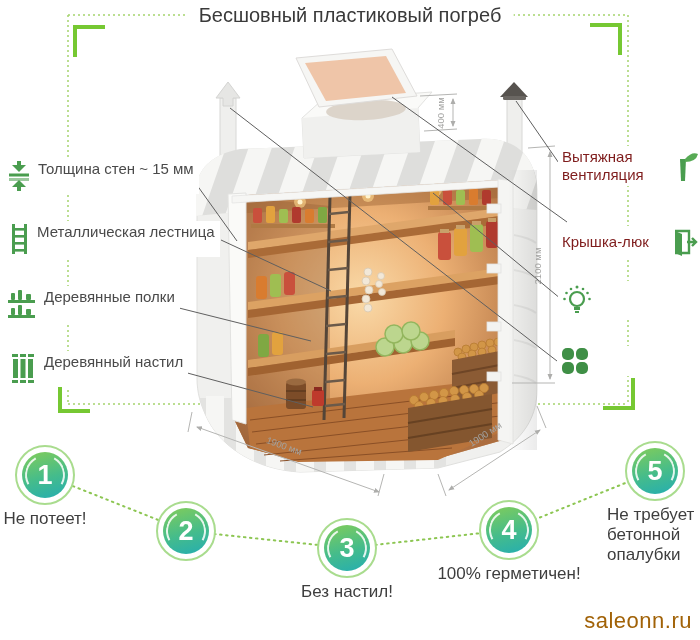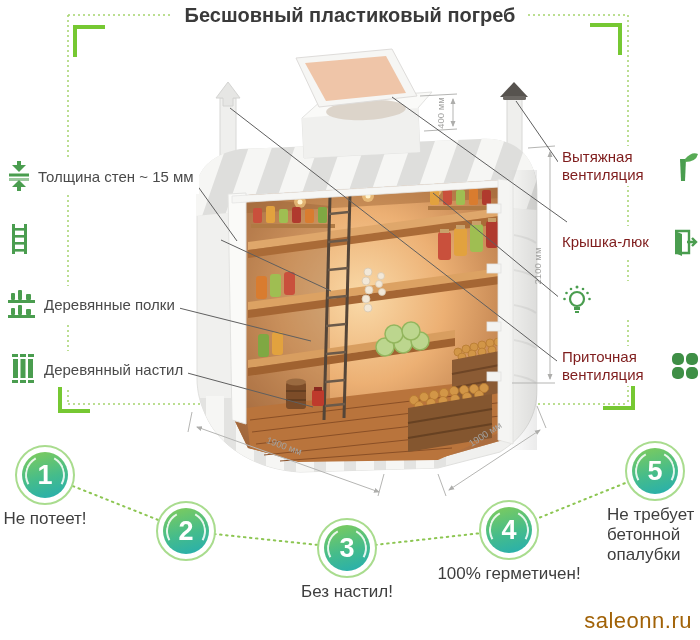--- a/index.html
+++ b/index.html
@@ -4,23 +4,23 @@
 <style>
   html,body{margin:0;padding:0;background:#fff;}
   .stage{position:relative;width:700px;height:640px;background:#fff;overflow:hidden;
          font-family:"Liberation Sans","DejaVu Sans",sans-serif;color:#434343;}
   svg{display:block;}
   .layer{position:absolute;left:0;top:0;pointer-events:none;}
   .z0{z-index:0}.z1{z-index:1}.z2{z-index:2}
   .hud{position:absolute;z-index:3;}
 
   .page-title{left:50%;top:4px;transform:translateX(-50%);white-space:nowrap;
-    background:#fff;padding:0 12px;font-size:20px;font-weight:bold;color:#3a3a3a;}
-
-  .lrow{display:flex;align-items:center;gap:9px;background:#fff;padding:2px 5px;height:32px;}
+    background:#fff;padding:0 12px;font-size:20px;font-weight:normal;color:#3a3a3a;}
+
+  .lrow{display:flex;gap:9px;background:#fff;padding:2px 5px;height:32px;}
   .rrow{display:flex;align-items:center;justify-content:space-between;background:#fff;
         padding:2px 4px;width:136px;}
   .lbl{font-size:15px;color:#4a4a4a;white-space:nowrap;}
   .rlbl{font-size:15px;color:#7f1d1d;line-height:18px;max-width:97px;}
   .ic{flex:0 0 auto;display:flex;align-items:center;justify-content:center;}
 
   .benefit{position:absolute;z-index:3;width:60px;}
   .b-ring{width:56px;height:56px;border:2px solid #a9dc8e;border-radius:50%;
           display:flex;align-items:center;justify-content:center;background:#fff;}
   .b-circle{position:relative;width:46px;height:46px;border-radius:50%;
@@ -364,20 +364,21 @@
     <span class="ic">
       <svg width="17" height="30" viewBox="0 0 17 30" fill="#4a9d4f">
         <rect x="1" y="0" width="3" height="30"></rect>
           <rect x="13" y="0" width="3" height="30"></rect>
         <rect x="3" y="4" width="11" height="2.6"></rect>
           <rect x="3" y="11" width="11" height="2.6"></rect>
         <rect x="3" y="18" width="11" height="2.6"></rect>
           <rect x="3" y="25" width="11" height="2.6"></rect>
       </svg>
     </span>
+    <span class="lbl">Металлическая лестница</span>
   </div>
   <div class="hud lrow" style="left:3px;top:286px">
     <span class="ic">
       <svg width="27" height="30" viewBox="0 0 27 30" fill="#4a9d4f">
         <rect x="3" y="4" width="4" height="7" rx="1"></rect>
           <rect x="10" y="1" width="4" height="10" rx="1"></rect>
           <rect x="18" y="5" width="5" height="6" rx="1"></rect>
         <rect x="0" y="11" width="27" height="3"></rect>
         <rect x="3" y="19" width="4" height="7" rx="1"></rect>
           <rect x="10" y="16" width="4" height="10" rx="1"></rect>
@@ -435,21 +436,20 @@
             <circle cx="21" cy="6" r="1.3"></circle>
           <circle cx="4.5" cy="10" r="1.3"></circle>
             <circle cx="25.5" cy="10" r="1.3"></circle>
           <circle cx="2.5" cy="16" r="1.3"></circle>
             <circle cx="27.5" cy="16" r="1.3"></circle>
         </g>
       </svg>
     </span>
   </div>
   <div class="hud rrow" style="left:558px;top:346px">
-    <span class="rlbl">Приточная вентиляция</span>
     <span class="ic">
       <svg width="26" height="26" viewBox="0 0 26 26" fill="#3f8f46">
         <rect x="0" y="0" width="12" height="12" rx="5"></rect>
           <rect x="14" y="0" width="12" height="12" rx="5"></rect>
         <rect x="0" y="14" width="12" height="12" rx="5"></rect>
           <rect x="14" y="14" width="12" height="12" rx="5"></rect>
       </svg>
     </span>
   </div>
 

